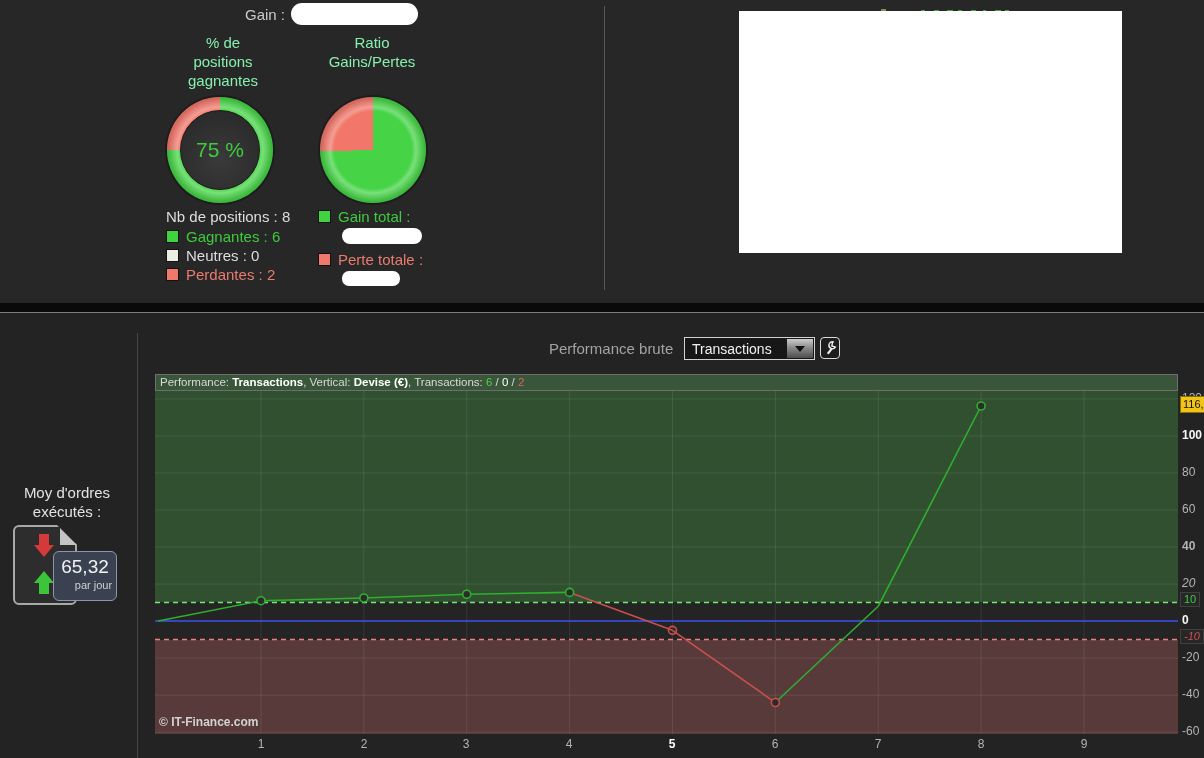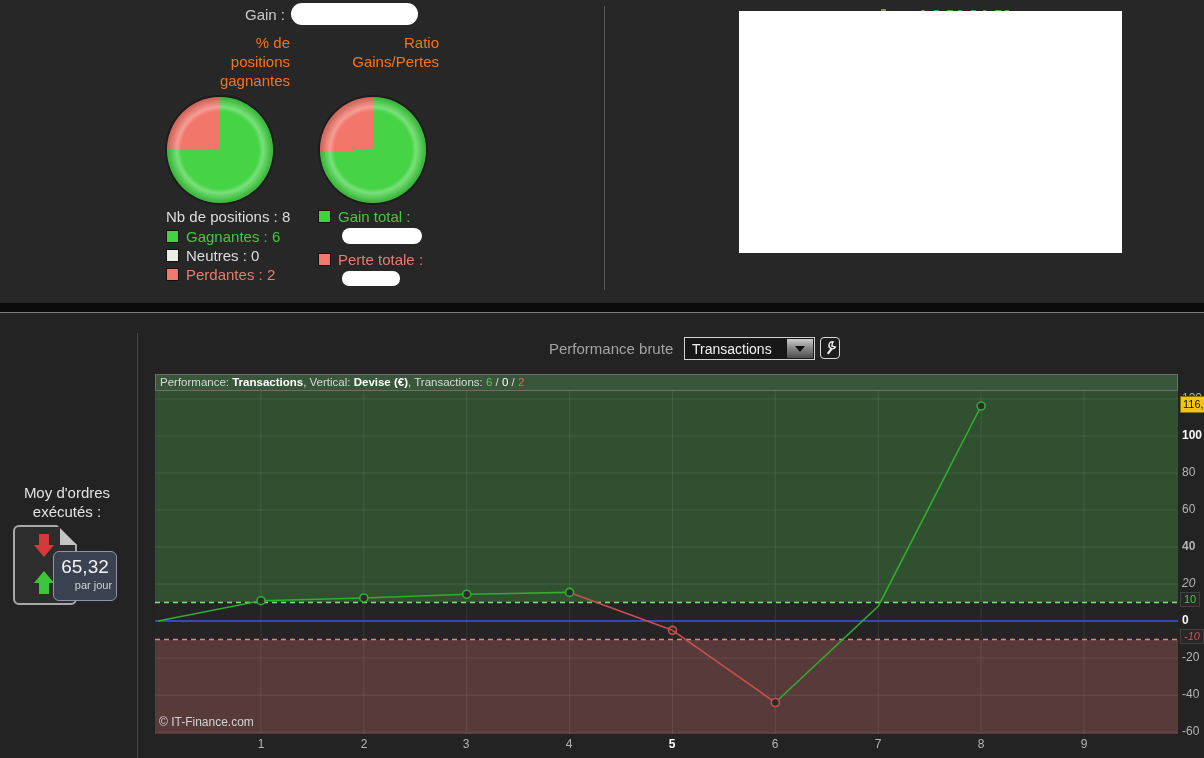--- a/index.html
+++ b/index.html
@@ -5,21 +5,21 @@
   * { margin:0; padding:0; box-sizing:border-box; }
   html,body { background:#1c1c1c; }
   body { font-family:"Liberation Sans", sans-serif; }
   .screen { position:relative; width:1204px; height:758px; background:#232323; overflow:hidden; }
   .abs { position:absolute; }
 
   
   .top-panel { left:0; top:0; width:1204px; height:303px; background:#272727; }
   .gain-label { left:245px; top:6px; font-size:15px; color:#c9c9c9; }
   .blob { background:#ffffff; border-radius:11px; }
-  .gauge-title { width:134px; text-align:right; color:#f97316; font-size:15px; line-height:19px; }
+  .gauge-title { width:134px; text-align:center; color:#86efac; font-size:15px; line-height:19px; }
   .donut { width:106px; height:106px; border-radius:50%; box-shadow:0 0 0 2px #1d1d1d; }
   .donut .inner { position:absolute; left:13px; top:13px; right:13px; bottom:13px; border-radius:50%;
       background:radial-gradient(circle at 50% 62%, #3a3a3a 0%, #2b2b2b 75%); border:1px solid #191919;
       display:flex; align-items:center; justify-content:center; }
   .donut .inner span { color:#3ecb3e; font-size:21px; }
   .donut-sheen { position:absolute; inset:0; border-radius:50%;
       background:radial-gradient(closest-side, rgba(0,0,0,0) 73%, rgba(255,255,255,0.28) 81%, rgba(0,0,0,0.12) 97%); }
   .d75 { background:conic-gradient(from 0deg, #46d446 0 75%, #f2776a 75% 100%); }
   .d294 { background:conic-gradient(from 0deg, #46d446 0 74.6%, #f2776a 74.6% 100%); }
   .stat-line { font-size:15px; color:#dddddd; }
@@ -57,21 +57,21 @@
   
   .chart-hdr { left:155px; top:374px; width:1023px; height:17px; background:#3a563a; border:1px solid #6e6e6e;
       font-size:11.5px; color:#d8d8d8; line-height:15px; padding-left:4px; white-space:pre; }
   .chart-hdr b { color:#ffffff; }
   .chart-hdr .g { color:#55cc55; } .chart-hdr .r { color:#e06060; } .chart-hdr .w { color:#ffffff; }
   .plot { left:155px; top:391px; width:1023px; height:343px; }
   .rg-green { position:absolute; left:0; top:0; width:1023px; height:211px; background:#305030; }
   .rg-dark  { position:absolute; left:0; top:211px; width:1023px; height:38px; background:#242424; }
   .rg-red   { position:absolute; left:0; top:249px; width:1023px; height:94px; background:#583a3a; }
   .plot svg { position:absolute; left:0; top:0; }
-  .watermark { position:absolute; left:4px; bottom:5px; font-size:12px; color:#d2d2d2; }
+  .watermark { position:absolute; left:4px; bottom:5px; font-size:12px; color:#d2d2d2;font-weight:bold; }
 
   .x-axis { left:155px; top:737px; width:1023px; height:20px; }
   .x-lab { position:absolute; transform:translateX(-50%); font-size:12px; color:#b4b4b4; }
   .x-lab.bold { color:#ffffff; font-weight:bold; }
 
   .y-axis { left:1180px; top:374px; width:24px; height:384px; }
   .y-lab { position:absolute; left:2px; font-size:12px; color:#b4b4b4; line-height:14px; }
   .y-lab.bold { color:#f7f7f7; font-weight:bold; }
   .y-tag { position:absolute; left:0; background:#f0c419; color:#111; font-size:11px; line-height:15px; padding:0 1px 0 2px; border:1px solid #8a7100; }
   .y-badge { position:absolute; left:0; background:#272727; border:1px solid #404040; font-size:11px; line-height:13px; padding:0 3px; }
@@ -94,20 +94,23 @@
     <div>positions</div>
     <div>gagnantes</div>
   </div>
   <div class="abs gauge-title" style="left:305px; top:33px;">
     <div>Ratio</div>
     <div>Gains/Pertes</div>
   </div>
 
   <div class="abs donut d75" style="left:167px; top:97px;">
     <div class="donut-sheen"></div>
+    <div class="inner">
+      <span>75 %</span>
+    </div>
   </div>
   <div class="abs donut d294" style="left:320px; top:97px;">
     <div class="donut-sheen"></div>
   </div>
 
   <div class="abs stat-line" style="left:166px; top:208px;">Nb de positions : 8</div>
 
   <div class="abs leg-row" style="left:166px; top:228px;">
     <span class="sq" style="background:#3fd43f;"></span>
     <span style="color:#3ecb3e;">Gagnantes : 6</span>

